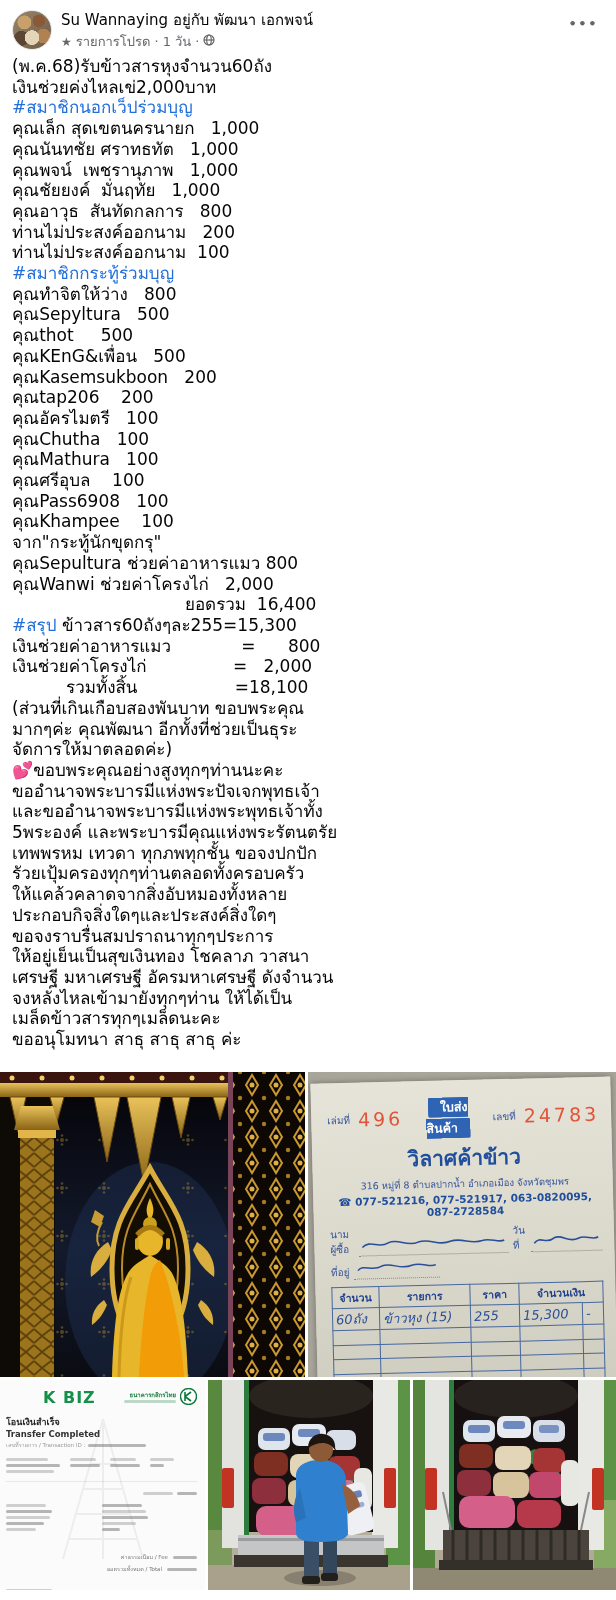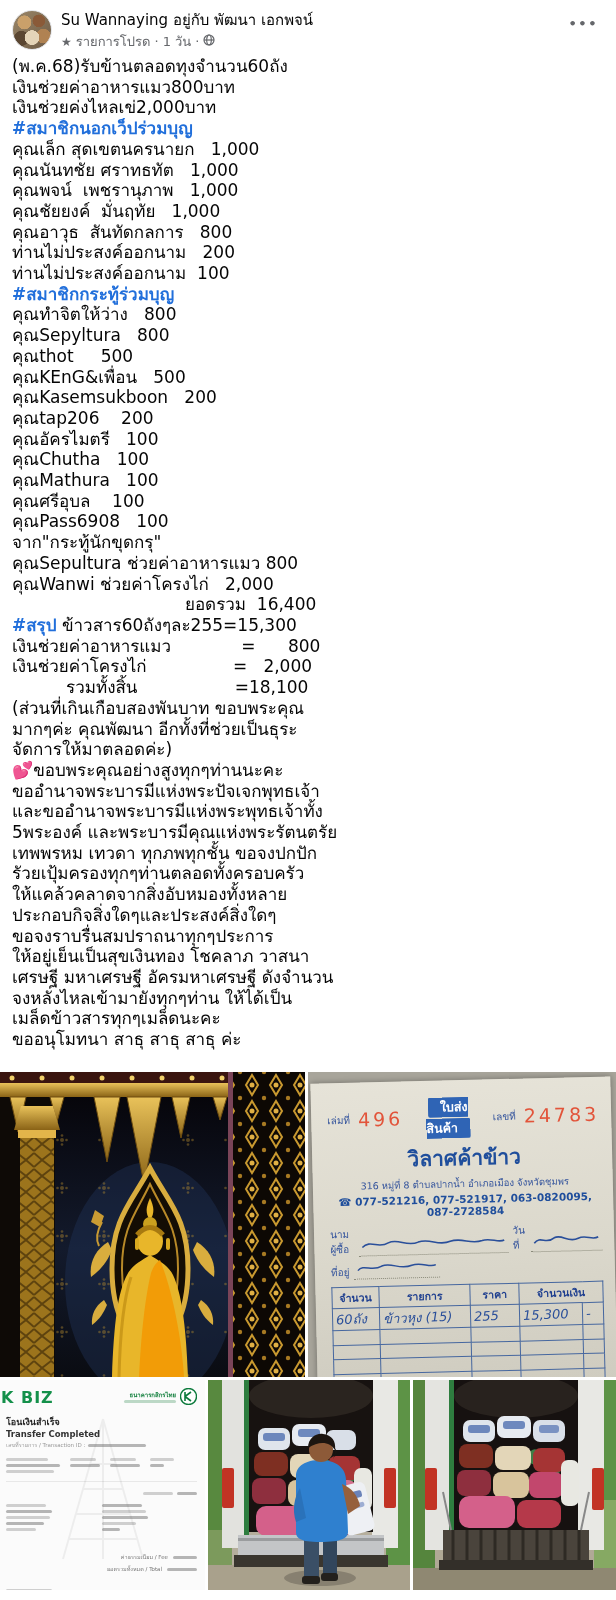--- a/index.html
+++ b/index.html
@@ -21,21 +21,21 @@
   .hmeta{margin-left:9px;flex:1;}
   .hname{font-size:15px;line-height:20px;color:#050505;}
   .hname .bold{font-weight:400;}
   .hsub{font-size:13px;color:#65676b;display:flex;align-items:center;gap:4px;margin-top:1px;}
   .star{font-size:12px;color:#65676b;}
   .globe{display:inline-block;}
   .menu-btn{position:absolute;right:18px;top:16px;color:#65676b;font-size:13px;letter-spacing:1.5px;font-weight:700;cursor:pointer;}
   
   .post{padding:6px 12px 0;font-size:17px;line-height:20.7px;height:1016px;overflow:hidden;box-sizing:border-box;}
   .pline{min-height:20.7px;white-space:pre-wrap;}
-  .hashtag{color:#216fdb;font-weight:700;margin-top:31px;}
+  .hashtag{color:#216fdb;font-weight:400;margin-top:31px;}
   
   .grid{margin-top:6px;width:616px;}
   .grow{display:flex;gap:3px;}
   .grow1{height:305px;margin-bottom:3px;}
   .grow2{height:210px;}
   .cell{position:relative;overflow:hidden;background:#ddd;}
   .c-buddha{width:305px;height:305px;}
   .c-receipt{flex:1;height:305px;background:#a8a59b;}
   .c-kbiz{width:205px;height:210px;background:#fbfbfb;}
   .c-truck{width:202px;height:210px;}
@@ -56,21 +56,21 @@
   .squig-wrap{border-bottom:1px dotted #8a8a7a;flex:0 0 auto;}
   .r-table{border-collapse:collapse;width:100%;margin-top:7px;}
   .r-table th,.r-table td{border:1.5px solid #46679f;padding:0 3px;}
   .r-table th{font-size:10.5px;color:#1f3f8f;font-weight:700;height:20px;}
   .r-table td{height:13.5px;font-size:12px;}
   .hand{color:#2a4f9a;font-style:italic;font-size:13px;transform:rotate(-1deg);display:inline-block;}
   .satang{width:14px;}
   
   .kbiz-in{position:absolute;inset:0;padding:8px 8px 0 6px;box-sizing:border-box;}
   .kb-head{display:flex;justify-content:space-between;align-items:flex-start;}
-  .kb-brand{color:#14904a;font-weight:700;font-size:16px;margin-left:-5px;letter-spacing:1px;}
+  .kb-brand{color:#14904a;font-weight:700;font-size:16px;margin-left:-5px;letter-spacing:1px;padding-left:42px;}
   .kb-bankblock{display:flex;gap:4px;align-items:center;}
   .kb-banktxt{text-align:right;}
   .kb-bank-name{color:#15813f;font-size:6px;font-weight:700;line-height:7px;}
   .kb-bank-sub{height:3px;width:52px;background:#bcd8c6;border-radius:2px;margin-top:2px;margin-left:auto;}
   .kb-title{font-size:9px;font-weight:700;color:#1c1c1c;margin-top:8px;}
   .kb-title-en{font-size:8.5px;color:#333;font-weight:700;}
   .kb-txid{font-size:5.5px;color:#999;margin-top:2px;display:flex;align-items:center;gap:3px;}
   .bar{display:inline-block;height:3px;background:#cfcfcf;border-radius:1.5px;vertical-align:middle;}
   .bar.d{background:#b5b5b5;}
   .kb-row{display:flex;gap:10px;margin-top:9px;}
@@ -102,43 +102,43 @@
             <line x1="1" y1="6" x2="11" y2="6" stroke="#65676b" stroke-width="1.2"></line>
             <ellipse cx="6" cy="6" rx="2.3" ry="5" fill="none" stroke="#65676b" stroke-width="1.2"></ellipse>
           </svg>
       </span>
     </div>
   </div>
   <div class="menu-btn">•••</div>
 </div>
 
 <div class="post">
-    <div class="pline"><span>(พ.ค.68)รับข้านตลอดทุงจำนวน60ถัง</span></div>
-    <div class="pline"><span>เงินช่วยค่าอาหารแมว800บาท</span></div>
+    <div class="pline"><span>(พ.ค.68)รับข้าวสารหุงจำนวน60ถัง</span></div>
     <div class="pline"><span>เงินช่วยค่งไหลเข่2,000บาท</span></div>
     <div class="pline"><span class="hashtag">#สมาชิกนอกเว็ปร่วมบุญ</span></div>
     <div class="pline"><span>คุณเล็ก สุดเขตนครนายก   1,000</span></div>
     <div class="pline"><span>คุณนันทชัย ศราทธทัต   1,000</span></div>
     <div class="pline"><span>คุณพจน์  เพชรานุภาพ   1,000</span></div>
     <div class="pline"><span>คุณชัยยงค์  มั่นฤทัย   1,000</span></div>
     <div class="pline"><span>คุณอาวุธ  สันทัดกลการ   800</span></div>
     <div class="pline"><span>ท่านไม่ประสงค์ออกนาม   200</span></div>
     <div class="pline"><span>ท่านไม่ประสงค์ออกนาม  100</span></div>
     <div class="pline"><span class="hashtag">#สมาชิกกระทู้ร่วมบุญ</span></div>
     <div class="pline"><span>คุณทำจิตให้ว่าง   800</span></div>
-    <div class="pline"><span>คุณSepyltura   800</span></div>
+    <div class="pline"><span>คุณSepyltura   500</span></div>
     <div class="pline"><span>คุณthot     500</span></div>
     <div class="pline"><span>คุณKEnG&amp;เพื่อน   500</span></div>
     <div class="pline"><span>คุณKasemsukboon   200</span></div>
     <div class="pline"><span>คุณtap206    200</span></div>
     <div class="pline"><span>คุณอัครไมตรี   100</span></div>
     <div class="pline"><span>คุณChutha   100</span></div>
     <div class="pline"><span>คุณMathura   100</span></div>
     <div class="pline"><span>คุณศรีอุบล    100</span></div>
     <div class="pline"><span>คุณPass6908   100</span></div>
+    <div class="pline"><span>คุณKhampee    100</span></div>
     <div class="pline"><span>จาก"กระทู้นักขุดกรุ"</span></div>
     <div class="pline"><span>คุณSepultura ช่วยค่าอาหารแมว 800</span></div>
     <div class="pline"><span>คุณWanwi ช่วยค่าโครงไก่   2,000</span></div>
     <div class="pline"><span>                                ยอดรวม  16,400</span></div>
     <div class="pline"><span class="hashtag">#สรุป</span><span> ข้าวสาร60ถังๆละ255=15,300</span></div>
     <div class="pline"><span>เงินช่วยค่าอาหารแมว             =      800</span></div>
     <div class="pline"><span>เงินช่วยค่าโครงไก่                =   2,000</span></div>
     <div class="pline"><span>          รวมทั้งสิ้น                  =18,100</span></div>
     <div class="pline"><span>(ส่วนที่เกินเกือบสองพันบาท ขอบพระคุณ</span></div>
     <div class="pline"><span>มากๆค่ะ คุณพัฒนา อีกทั้งที่ช่วยเป็นธุระ</span></div>

